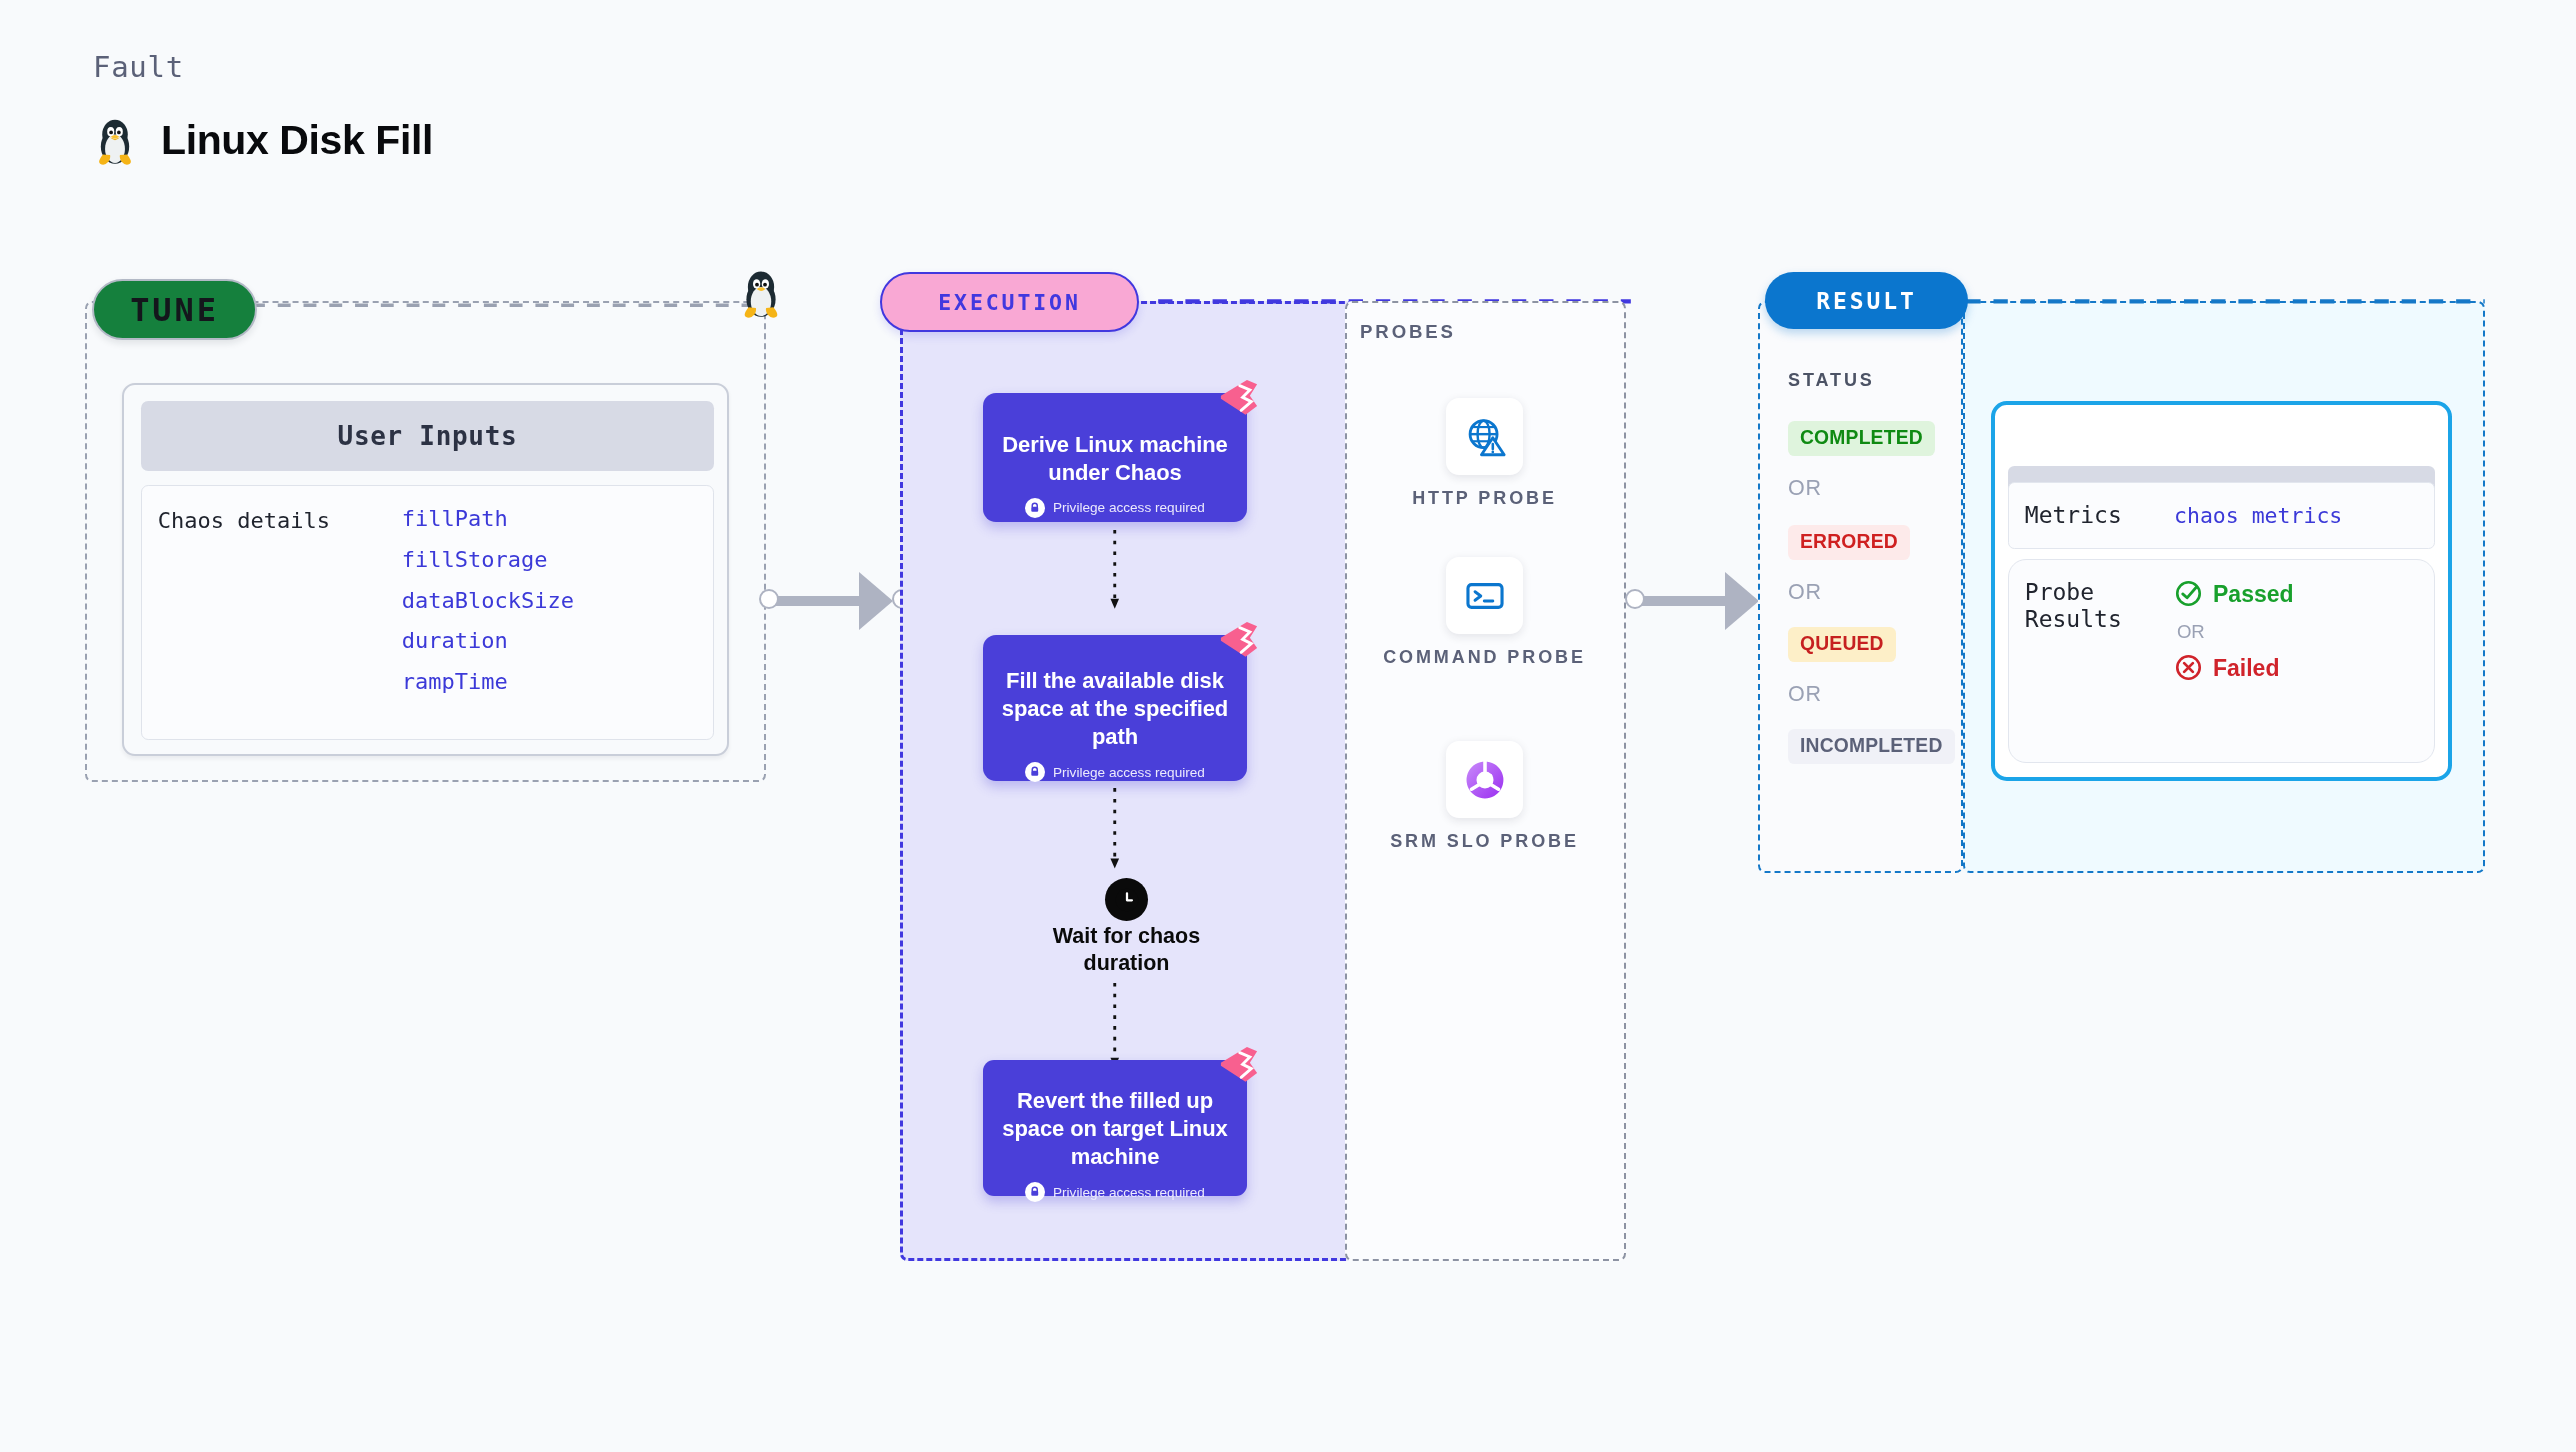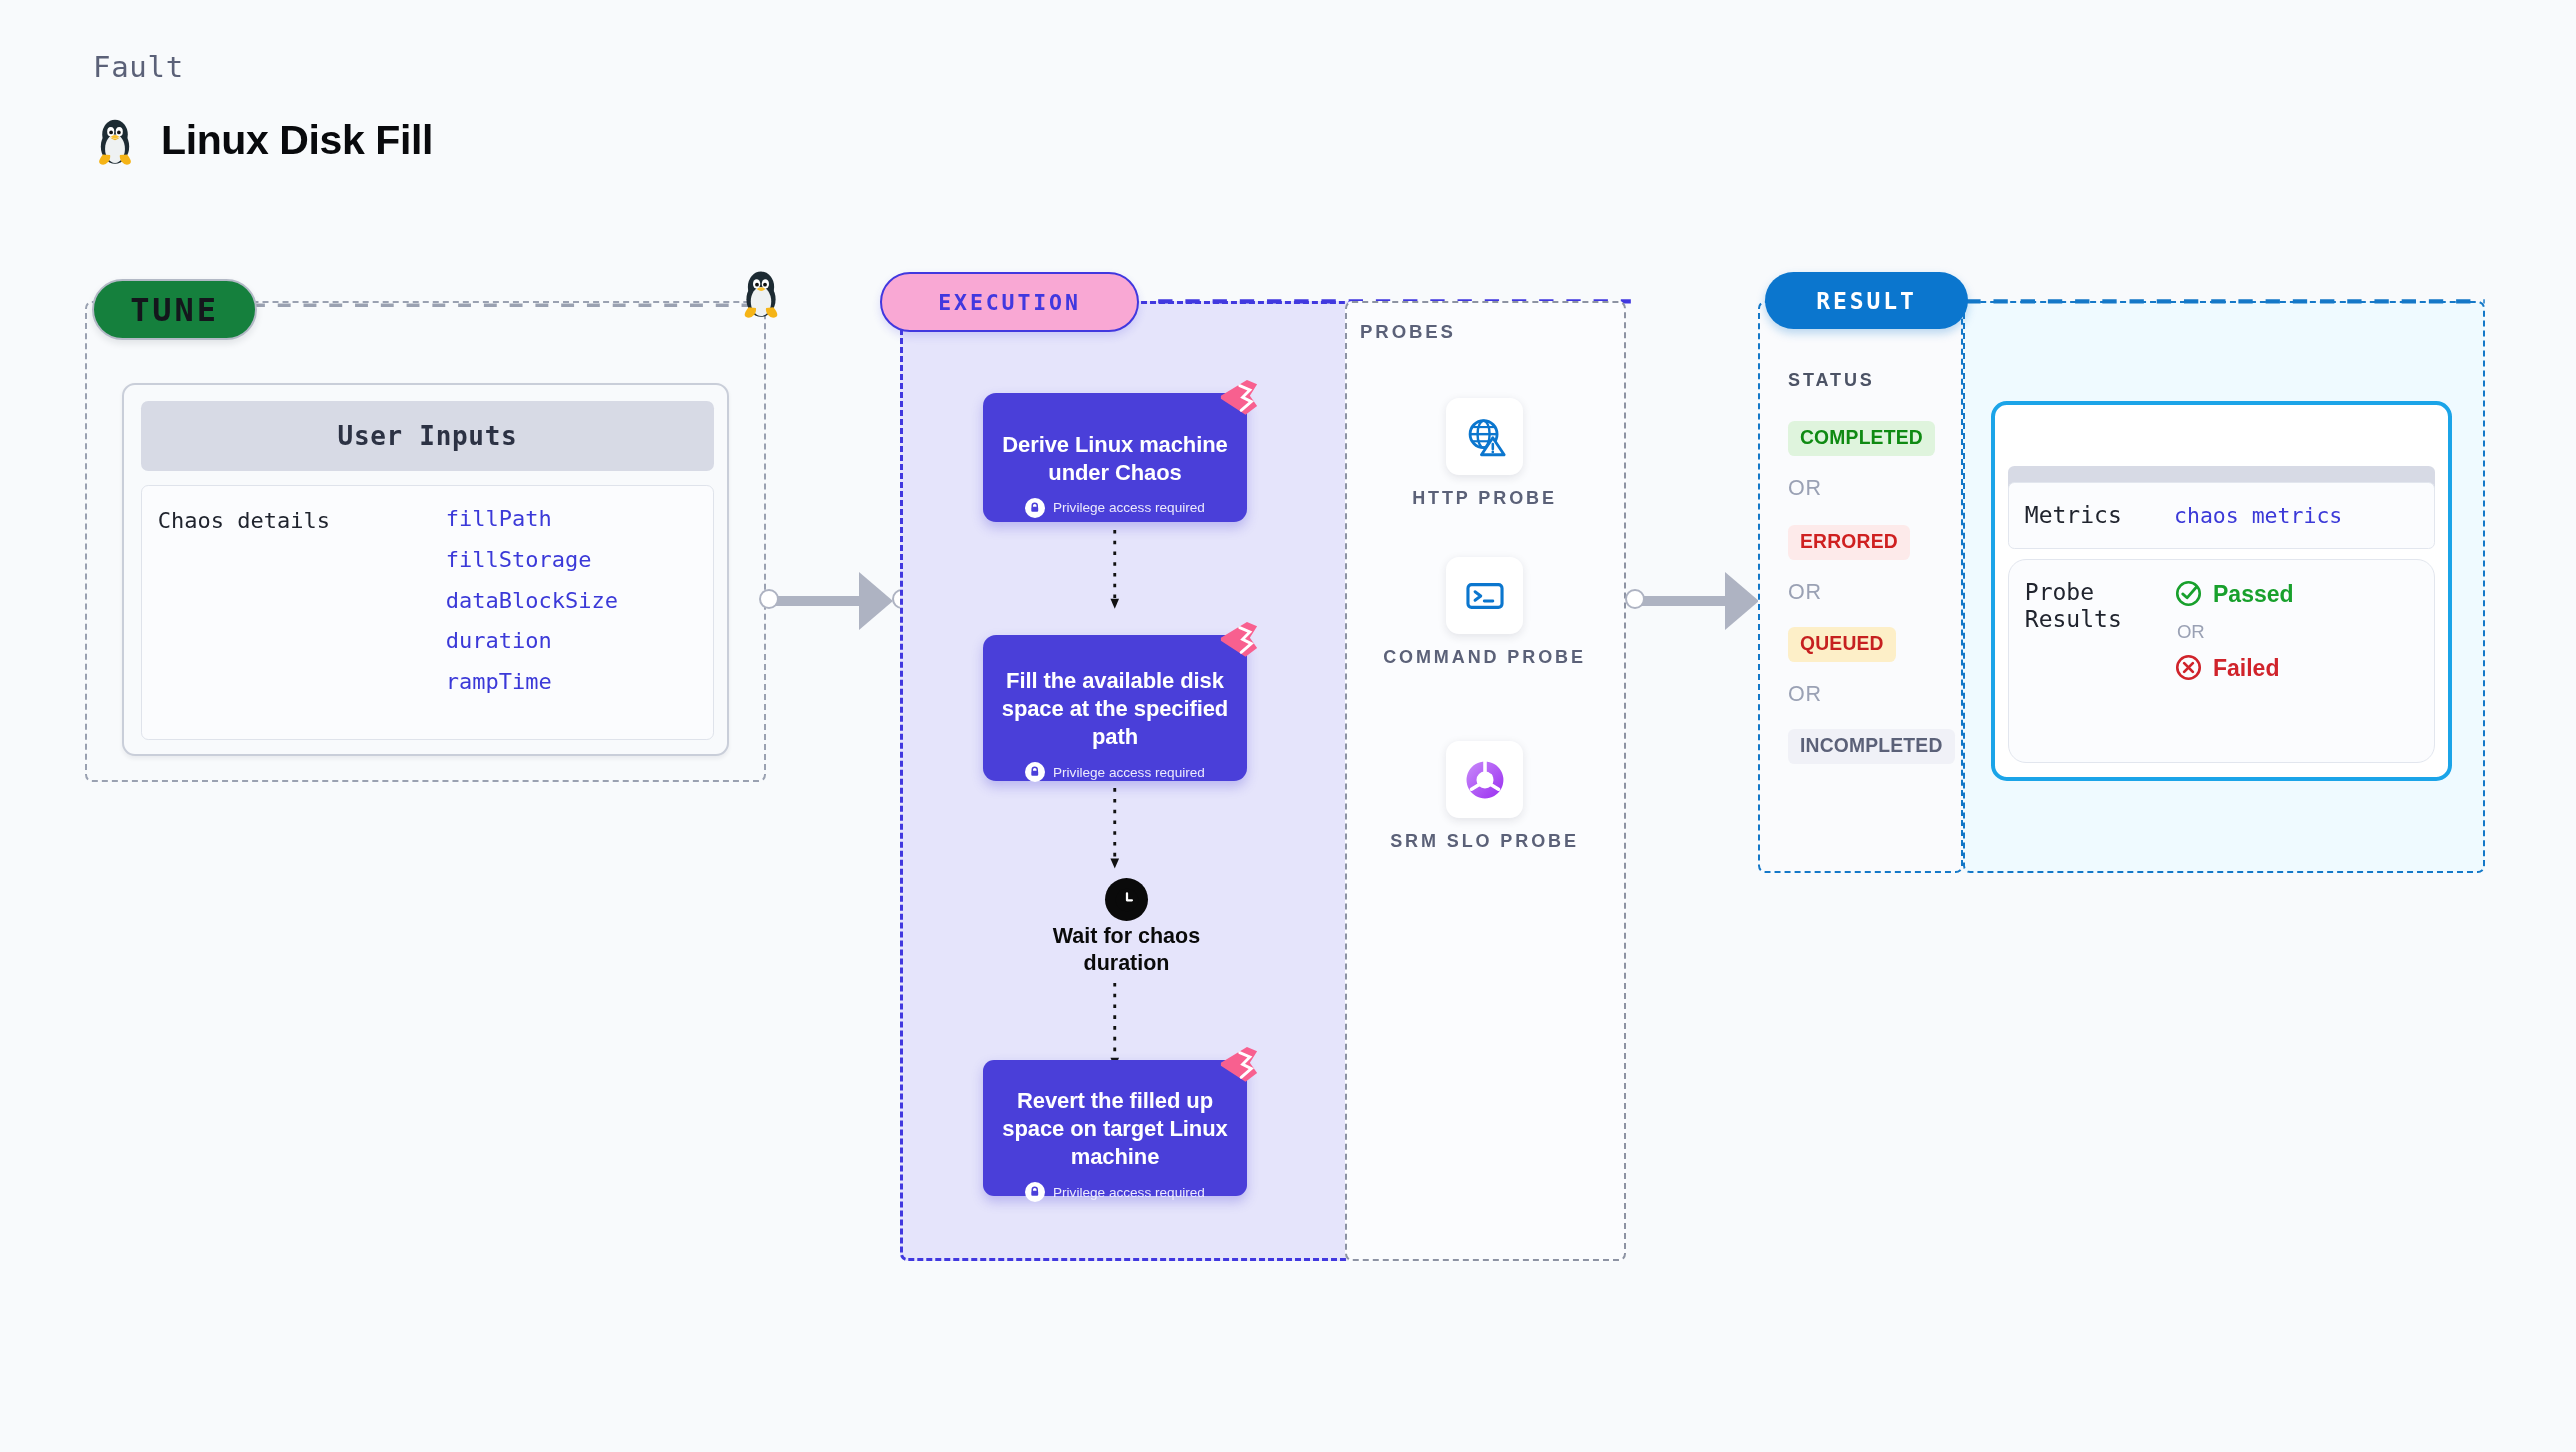--- a/index.html
+++ b/index.html
@@ -51,21 +51,21 @@
   }
   #user-inputs-body{
     position:absolute;left:17px;top:100px;width:573px;height:255px;
     background:#fbfcfe;border:1.4px solid #dfe3eb;border-radius:7.2px;box-sizing:border-box;
     padding:20px 0 0 15.8px;display:flex;
   }
   .ui-key{
     font-family:"DejaVu Sans Mono","Liberation Mono",monospace;
     font-size:22px;color:#20242e;width:244px;padding-top:2.1px;letter-spacing:0px;
   }
-  .ui-vals{display:flex;flex-direction:column;gap:15.8px;margin-left:44px;}
+  .ui-vals{display:flex;flex-direction:column;gap:15.8px;}
   .ui-val{
     font-family:"DejaVu Sans Mono","Liberation Mono",monospace;
     font-size:22px;color:#3b39d8;letter-spacing:0px;
   }
 
   
   #tune-penguin{position:absolute;left:738px;top:265px;z-index:7;}
 
   
   #exec-sec{

